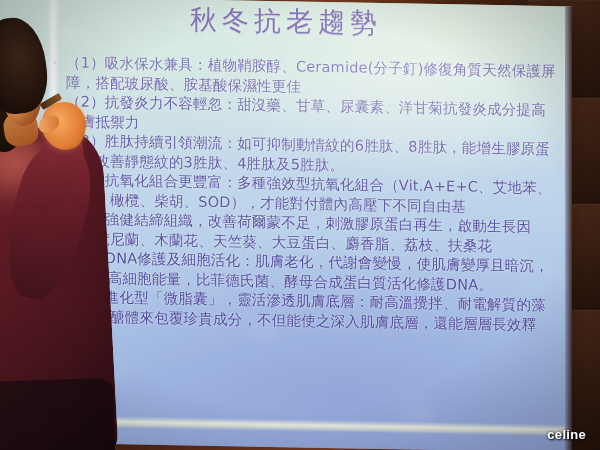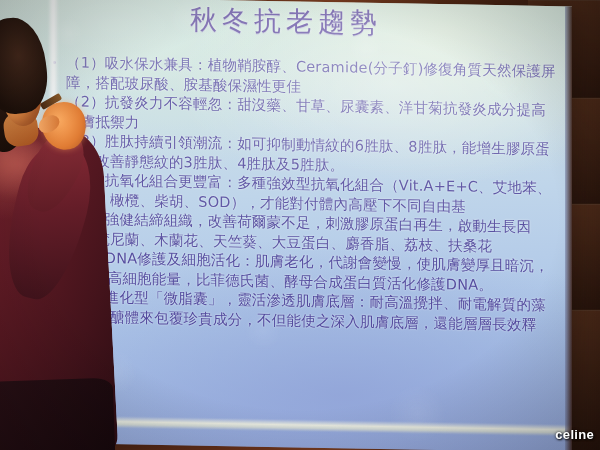--- a/index.html
+++ b/index.html
@@ -259,21 +259,21 @@
     position: absolute; left: 46px; top: 98px;
     width: 22px; height: 7px;
     background: linear-gradient(90deg, #4a2a12, #8b5a2a);
     border-radius: 2px;
     transform: rotate(-30deg);
   }
 
   
   .watermark {
     position: absolute;
-    right: 6px;
+    right: 14px;
     bottom: 8px;
     font-family: "Liberation Sans", sans-serif;
     font-size: 13px;
     font-weight: bold;
     color: #ffffff;
     text-shadow: 1px 1px 2px rgba(0,0,0,0.95), 0 0 3px rgba(0,0,0,0.8);
     letter-spacing: 0.3px;
   }
 
   .vignette {

